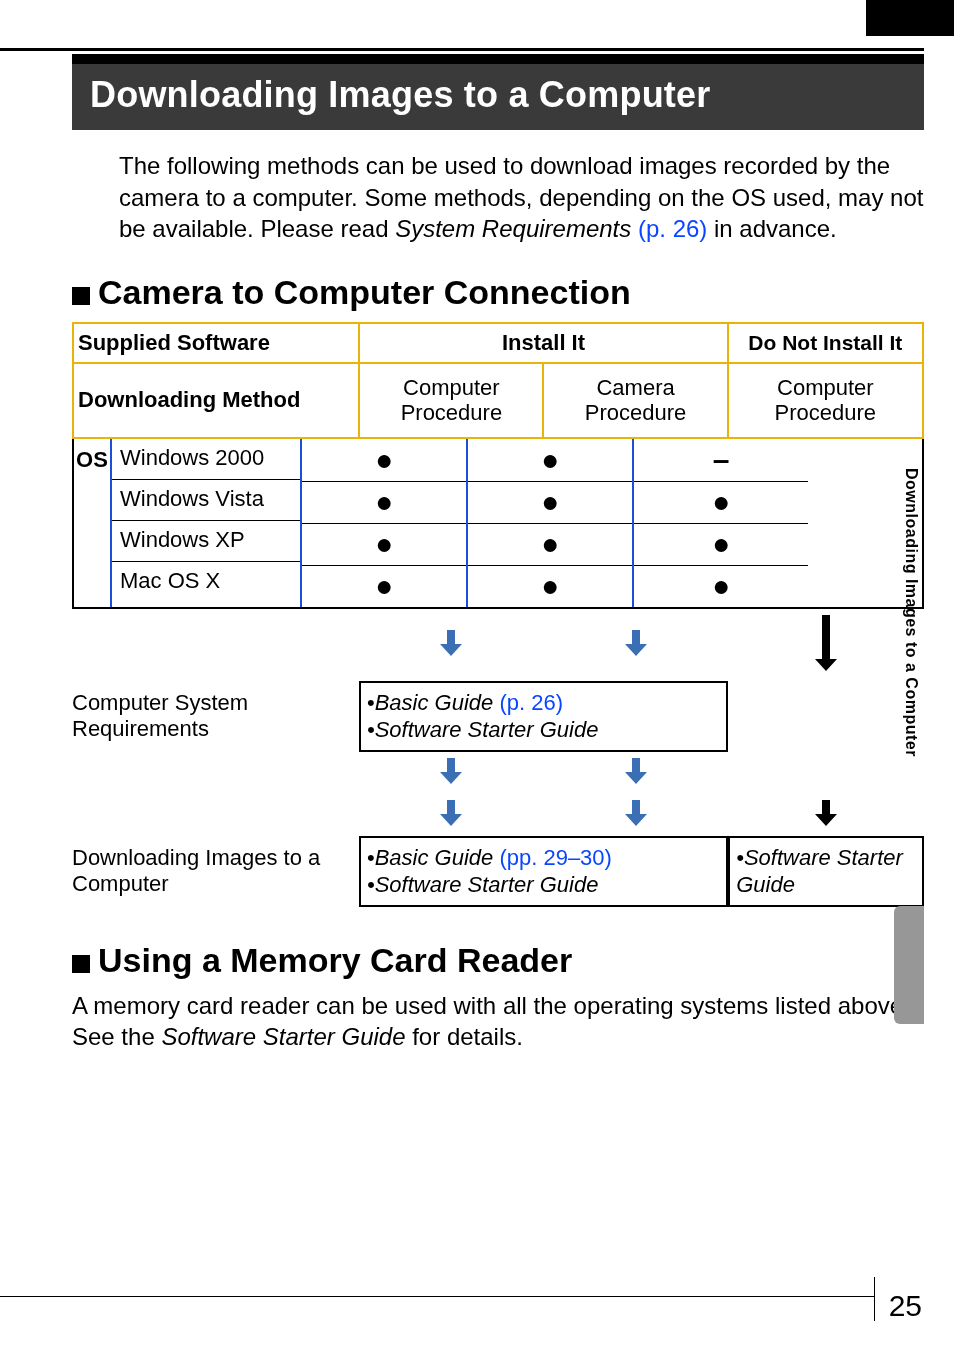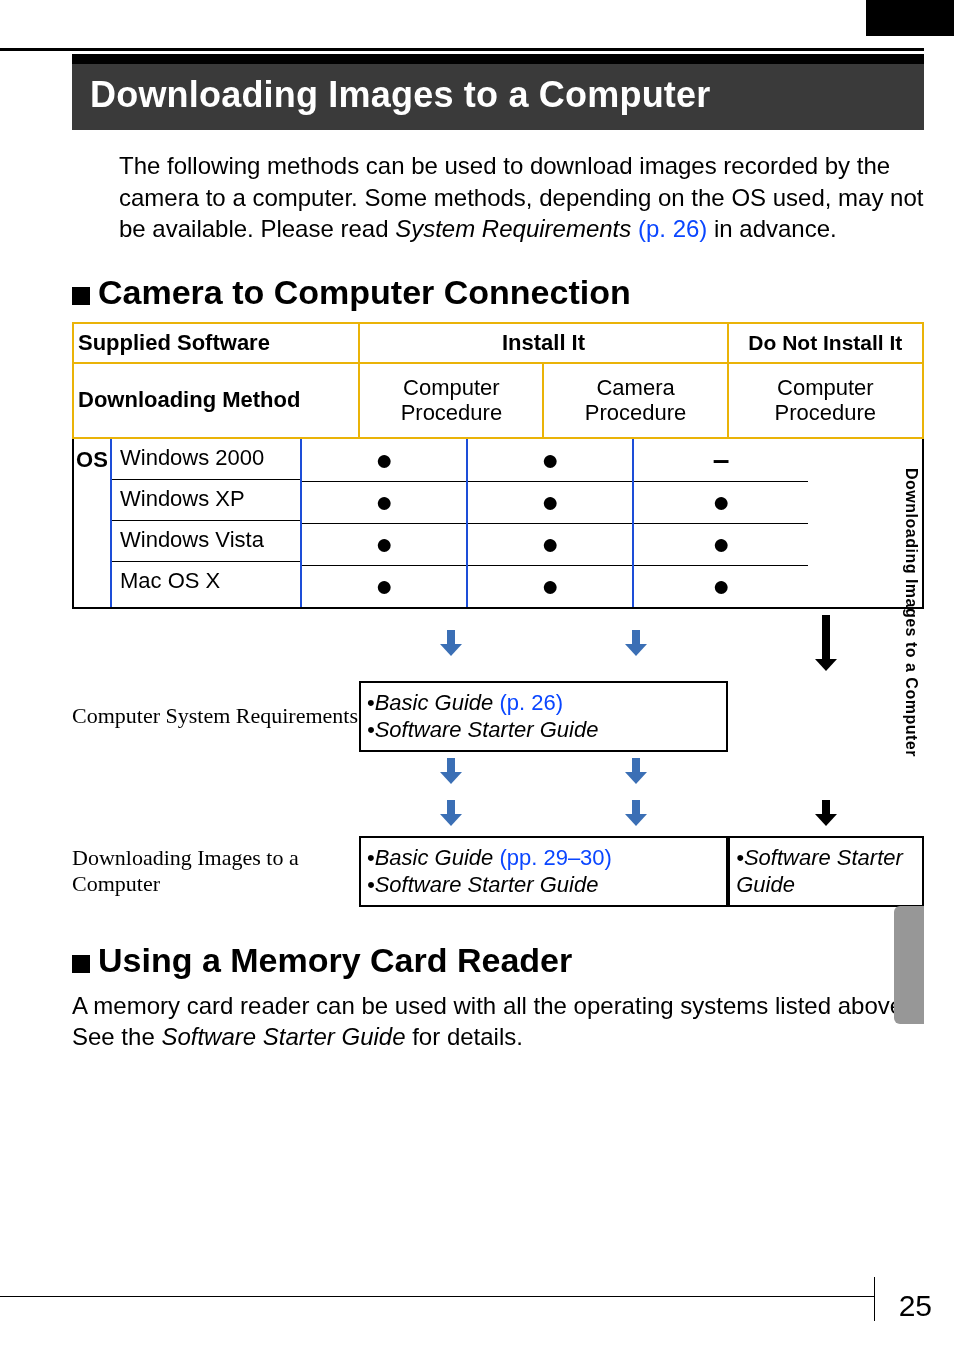--- a/index.html
+++ b/index.html
@@ -28,31 +28,31 @@
   .os-lab { width: 38px; font-weight: bold; font-size: 22px; display:flex; align-items:flex-start; justify-content:center; padding-top:8px; border-right:2px solid #000; }
   .os-names { width: 220px; }
   .os-name { font-size: 22px; padding: 6px 8px 8px 8px; }
   .os-name + .os-name { border-top: 1px solid #000; }
   .dotcol { display:flex; flex-direction:column; }
   .cell { height: 42px; display:flex; align-items:center; justify-content:center; font-size:30px; line-height:1; }
   .cell + .cell { border-top: 1px solid #000; }
   .dash { font-size: 30px; font-weight: bold; }
   .flow { border-collapse: collapse; width: 100%; table-layout: fixed; }
   .flow td { vertical-align: middle; font-size: 22px; }
-  .fcol1 { width: 258px; padding-right: 6px; font-family: Liberation Serif, serif; }
+  .fcol1 { width: 258px; padding-right: 6px; }
   .fcol4 { width: 176px; }
   .arrow-row td { text-align: center; padding: 6px 0 4px 0; }
   .arrow { display:inline-block; width:22px; }
   .arrow svg { display:block; }
   .box { border: 2px solid #000; padding: 6px 6px; line-height: 1.25; }
   .box-row .fcol1 { padding: 6px 0; }
   .side-label { position: absolute; right: 34px; top: 468px; font-size: 16px; font-weight: bold; writing-mode: vertical-rl; text-orientation: mixed; letter-spacing: 0.5px; }
   .side-tab { position: absolute; right: 30px; top: 906px; width: 30px; height: 118px; background: #979797; border-radius: 6px 0 0 6px; }
   .body2 { font-size: 24px; line-height: 1.32; margin-top: 4px; }
-  .pgnum { position: absolute; right: 22px; bottom: 22px; font-size: 30px; }
+  .pgnum { position: absolute; right: 32px; bottom: 22px; font-size: 30px; }
   .bottom-rule { position: absolute; left: 0; right: 80px; bottom: 48px; height: 1px; background: #000; }
   .vline { position: absolute; right: 79px; bottom: 24px; width: 1px; height: 44px; background: #000; }
   .ital { font-style: italic; }
 </style>
 </head>
 <body>
 
 <div class="page">
   <div class="black-tab"></div>
   <div class="top-rule"></div>
@@ -85,22 +85,22 @@
       <td class="sub"><span>Computer Procedure</span></td>
     </tr>
   </tbody>
     </table>
 
   <div class="os-wrap">
     <div class="os-row">
       <div class="os-lab" style="border-bottom:none;" rowspan="4">OS</div>
       <div class="os-names" style="width:190px;">
         <div class="os-name">Windows 2000</div>
+        <div class="os-name">Windows Vista</div>
         <div class="os-name">Windows XP</div>
-        <div class="os-name">Windows Vista</div>
         <div class="os-name">Mac OS X</div>
       </div>
       <div class="dotcol" style="width:166px;">
         <div class="cell">●</div>
         <div class="cell">●</div>
         <div class="cell">●</div>
         <div class="cell">●</div>
       </div>
       <div class="dotcol" style="width:166px;">
         <div class="cell">●</div>

